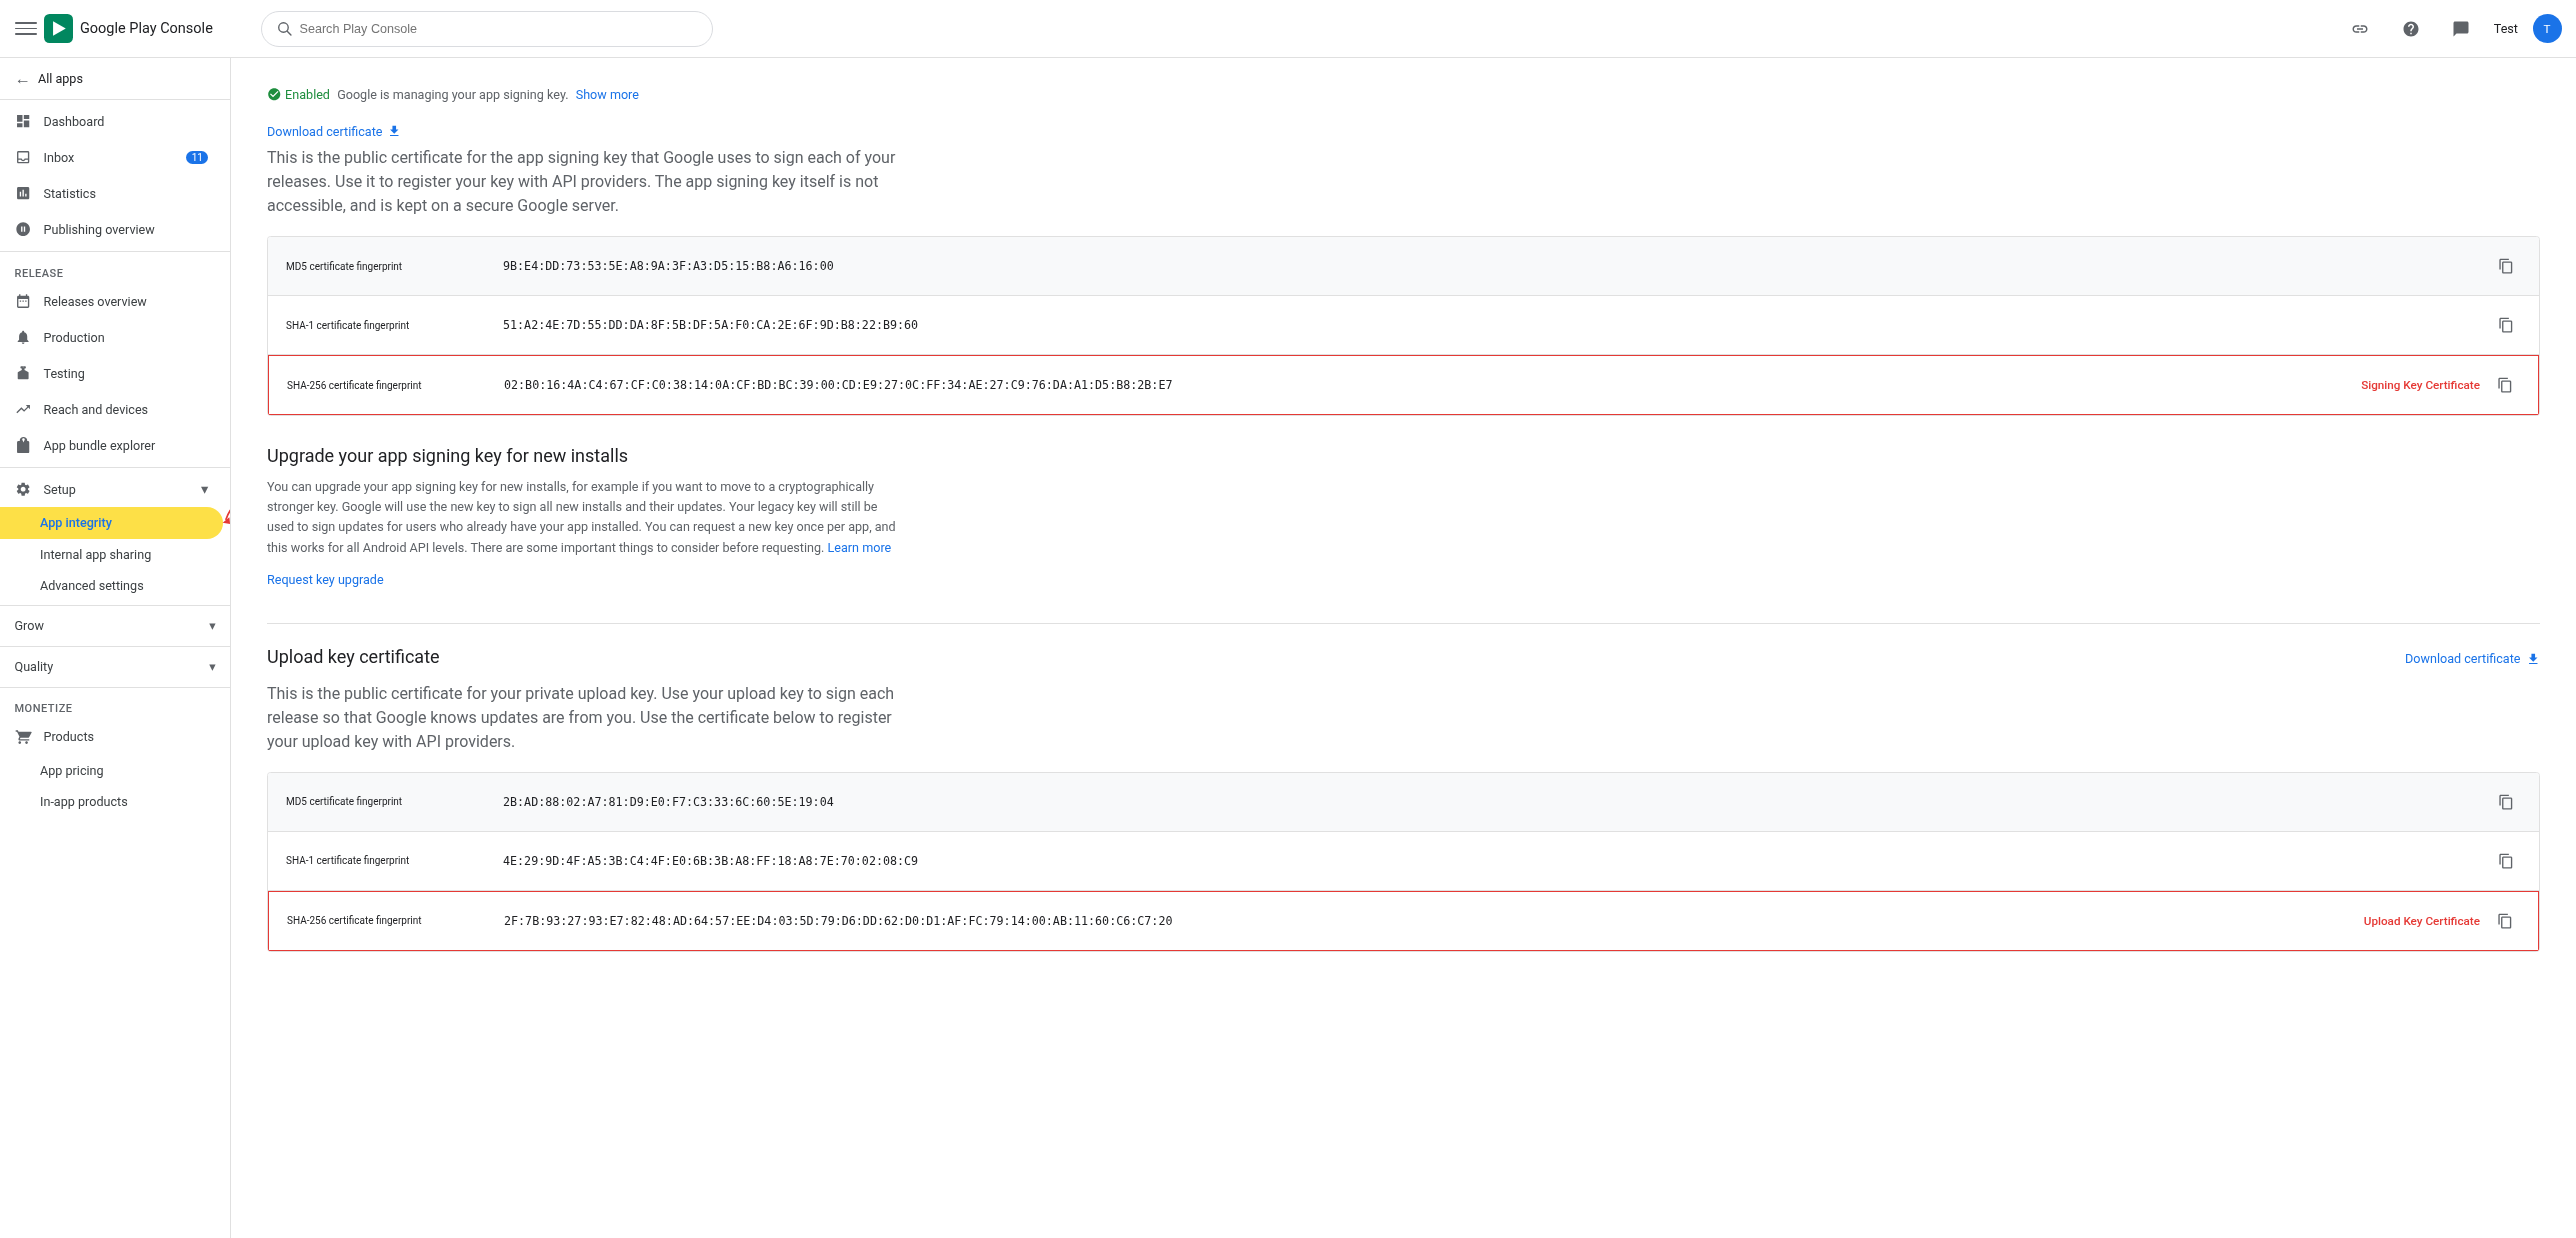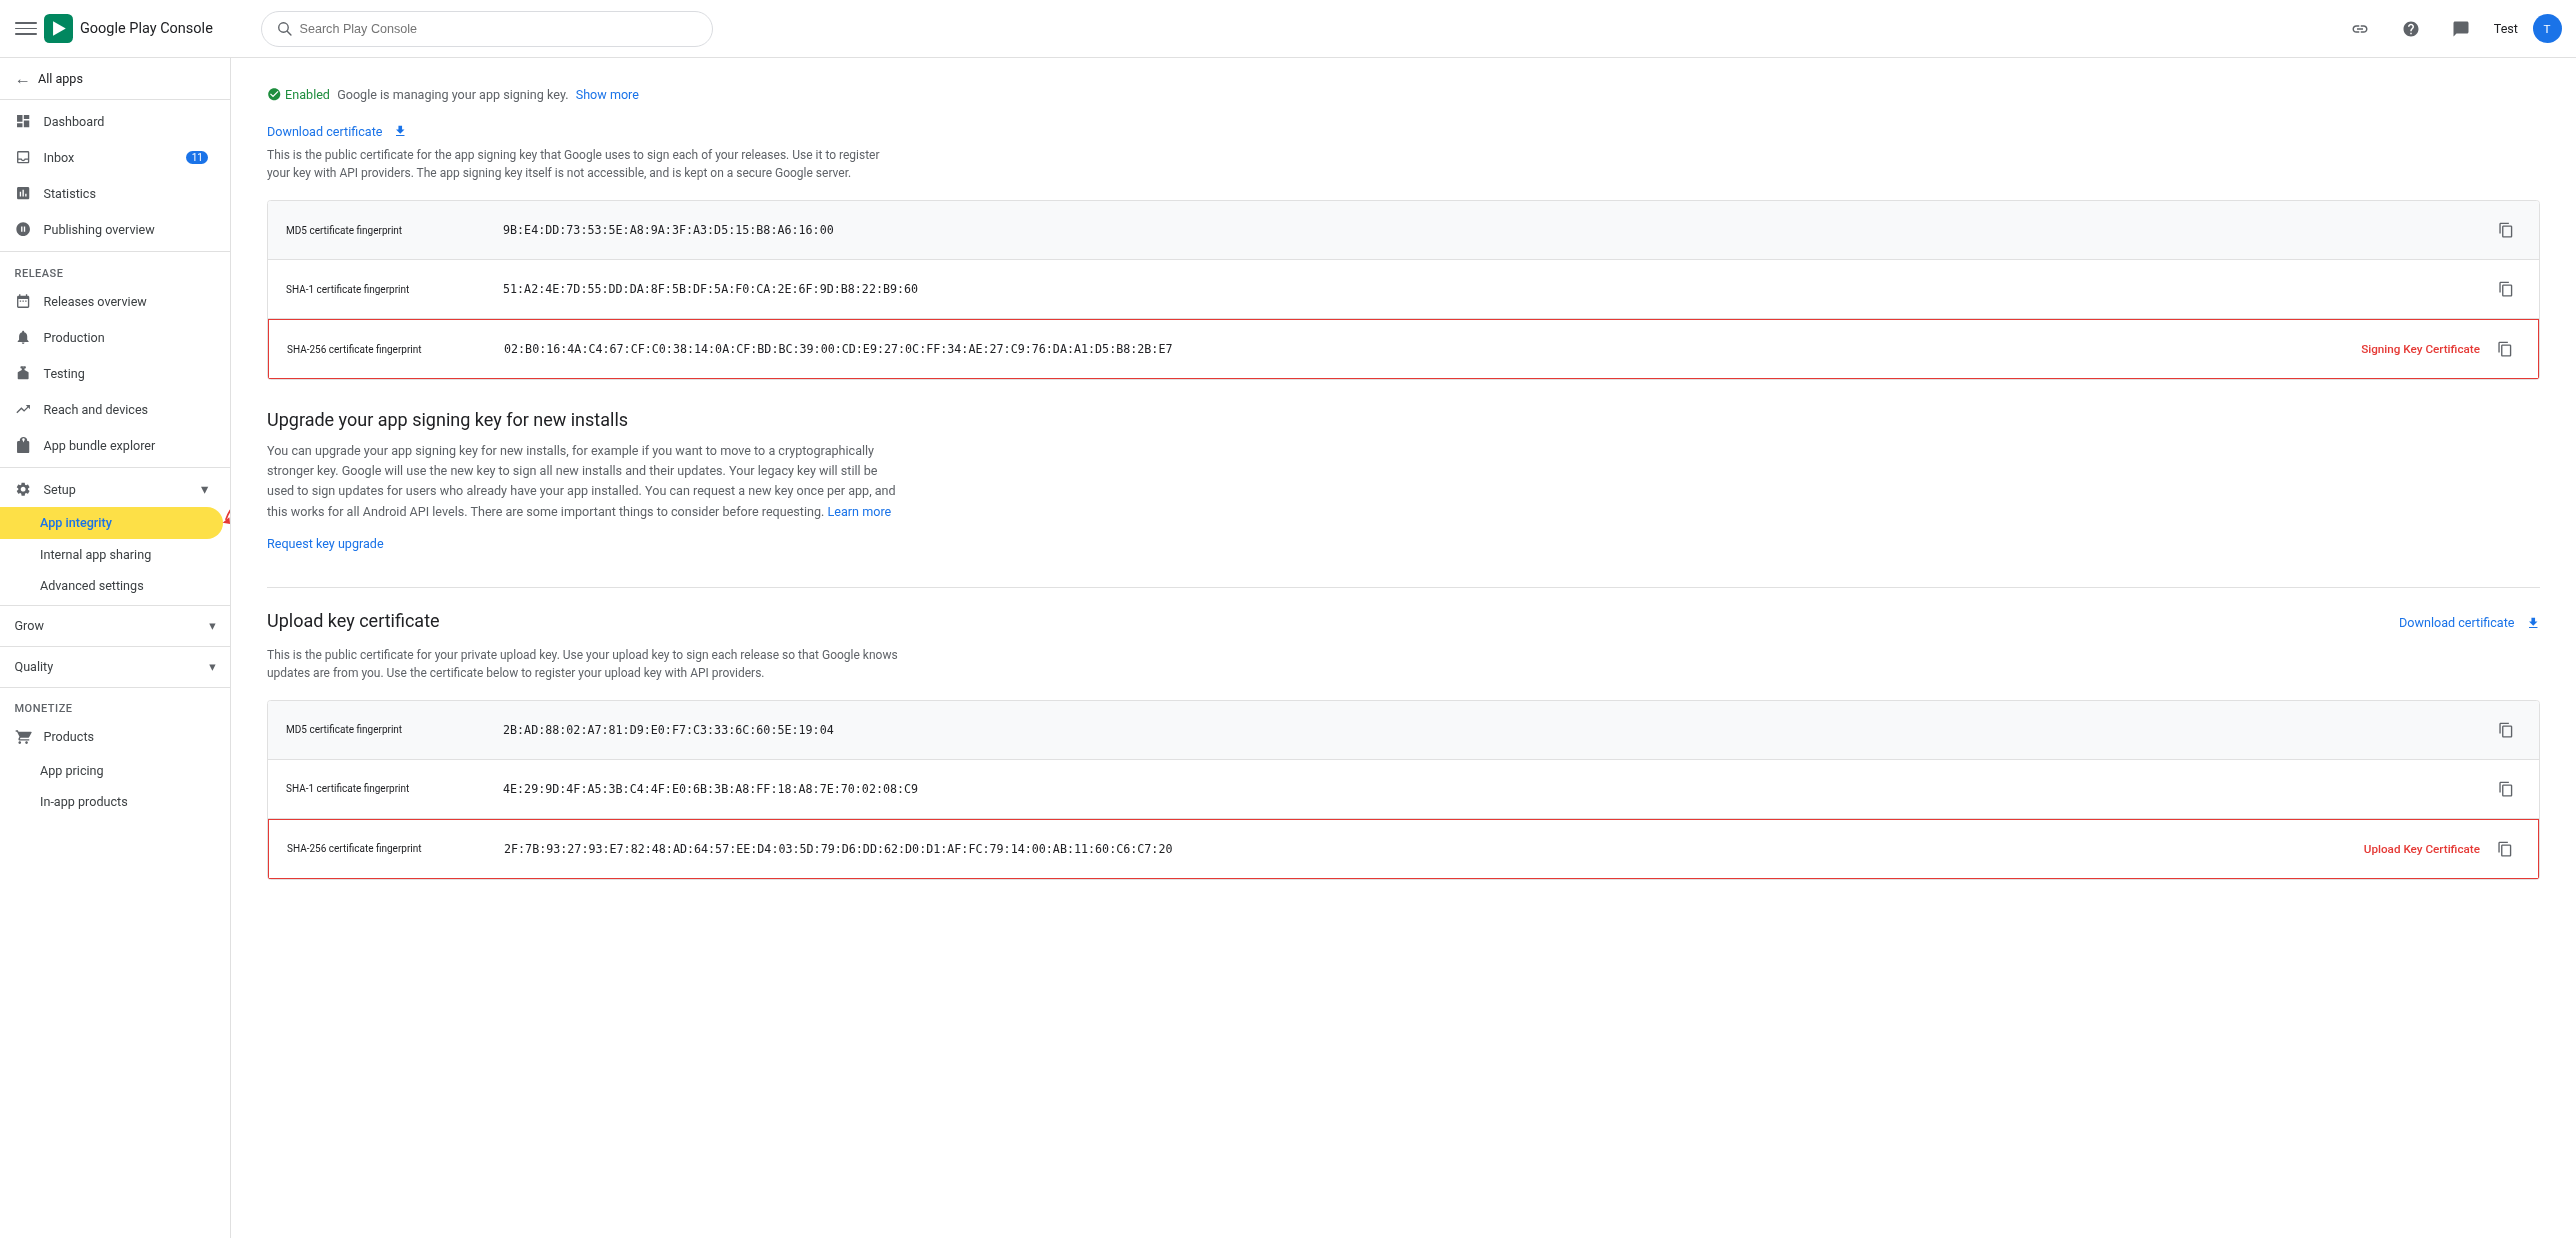--- a/index.html
+++ b/index.html
@@ -72,35 +72,35 @@
 
     
     .content-area { flex: 1; overflow-y: auto; padding: 29px 36px; background: #fff; }
 
     .page-title { font-size: 25px; font-weight: 400; color: #202124; margin-bottom: 11px; }
     .status-line { display: flex; align-items: center; gap: 7.2px; font-size: 12.6px; color: #5f6368; margin-bottom: 22px; text-align: center; }
     .status-enabled { color: #1e8e3e; display: flex; align-items: center; gap: 3.6px; }
     .show-more-link { color: #1a73e8; cursor: pointer; text-decoration: none; }
 
     .section-title { font-size: 18px; font-weight: 400; color: #202124; margin-bottom: 7.2px; }
-    .section-desc { font-size: 12px; color: #5f6368; line-height: 1.5; margin-bottom: 18px; max-width: 632px; }
+    .section-desc { font-size: 16px; color: #5f6368; line-height: 1.5; margin-bottom: 18px; max-width: 632px; }
 
     .cert-table { width: 100%; border: 0.9px solid #e0e0e0; border-radius: 3.6px; overflow: hidden; margin-bottom: 29px; }
     .cert-row {
       display: flex; align-items: center; padding: 14.5px 18px; border-bottom: 0.9px solid #e0e0e0; background: #fff;
     }
     .cert-row:last-child { border-bottom: none; }
     .cert-row.highlighted { border: 1.8px solid #e53935; background: #fff; }
     .cert-row.gray-bg { background: #f8f9fa; }
     .cert-label { width: 217px; flex-shrink: 0; font-size: 10px; color: #202124; }
     .cert-value { flex: 1; font-family: monospace; font-size: 11.7px; color: #202124; word-break: break-all; }
     .cert-tag { color: #e53935; font-size: 11.7px; font-weight: 500; margin-right: 11px; white-space: nowrap; }
     .copy-btn { width: 29px; height: 29px; display: flex; align-items: center; justify-content: center; cursor: pointer; color: #5f6368; border-radius: 3.6px; flex-shrink: 0; }
 
-    .download-link { float: right; color: #1a73e8; font-size: 12.6px; cursor: pointer; display: flex; align-items: center; gap: 11px; }
+    .download-link { float: right; color: #1a73e8; font-size: 12.6px; cursor: pointer; display: flex; align-items: center; gap: 5px; }
     .section-header-row { display: flex; align-items: baseline; margin-bottom: 7.2px; }
 
     .upgrade-section { margin-bottom: 36px; }
     .upgrade-title { font-size: 18px; font-weight: 400; color: #202124; margin-bottom: 11px; }
     .upgrade-desc { font-size: 12.6px; color: #5f6368; line-height: 1.6; max-width: 632px; margin-bottom: 11px; }
     .learn-more { color: #1a73e8; cursor: pointer; text-decoration: none; }
     .request-link { color: #1a73e8; font-size: 12.6px; cursor: pointer; text-decoration: none; display: inline-block; margin-top: 3.6px; }
 
     .hr { border: none; border-top: 0.9px solid #e0e0e0; margin: 22px 0; }
 

